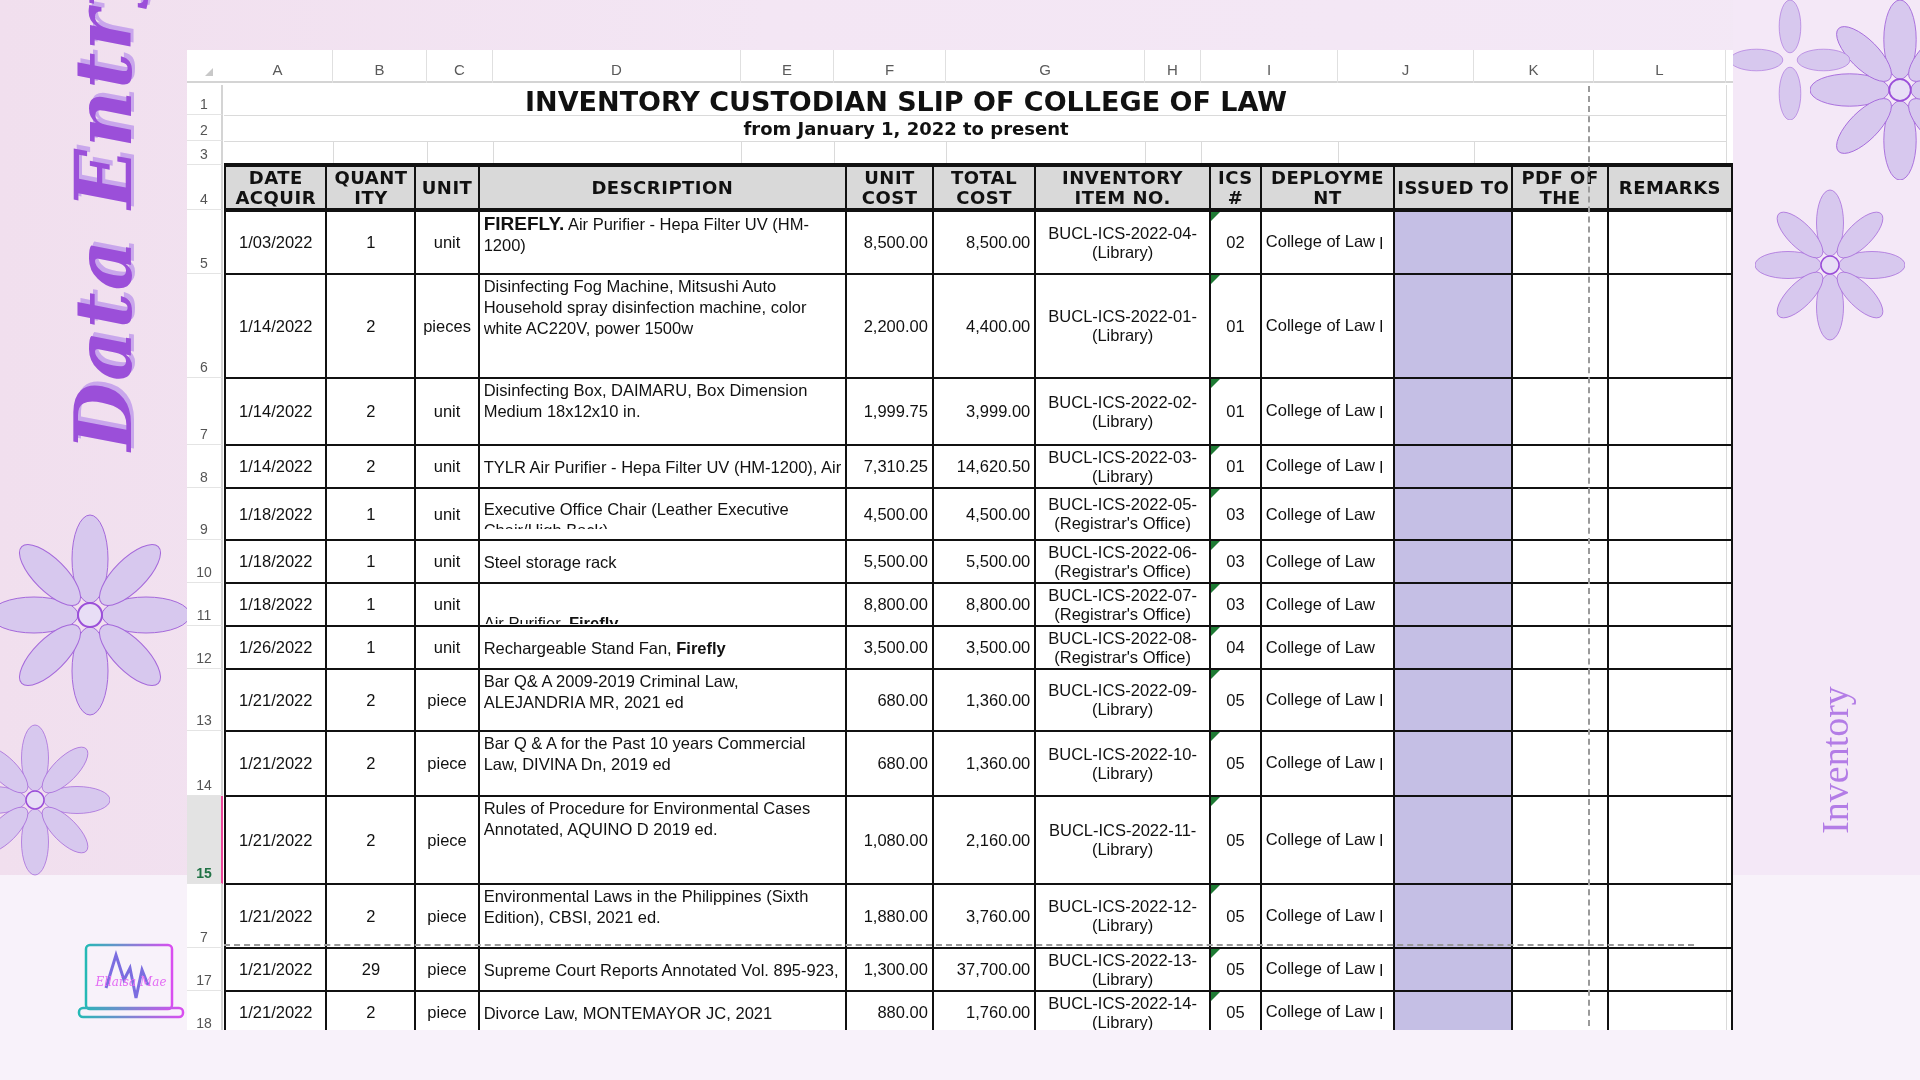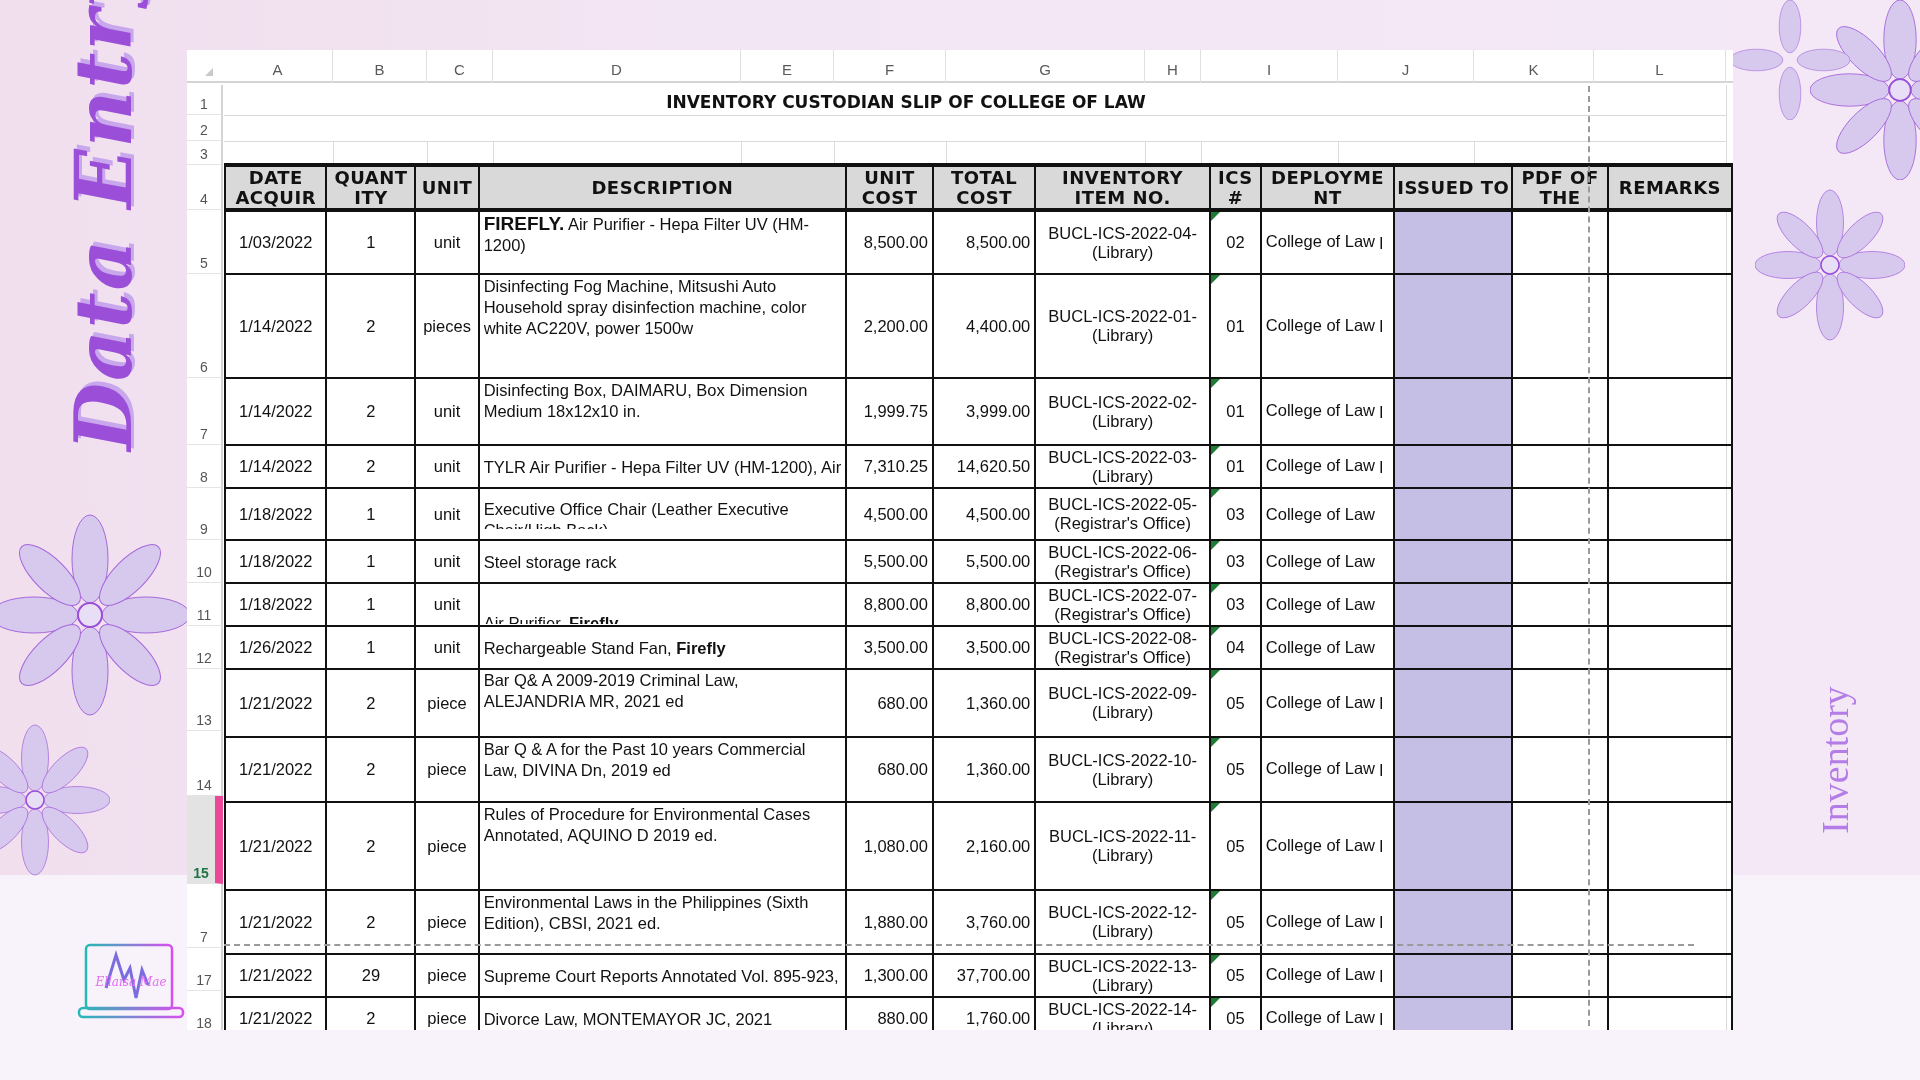--- a/index.html
+++ b/index.html
@@ -61,21 +61,21 @@
     position: absolute; left: 18px; top: 18px; width: 0; height: 0;
     border-left: 8px solid transparent; border-bottom: 8px solid #c8c8c8;
   }
   .rowhdr {
     position: absolute; left: 0; width: 36px; border-right: 2px solid #d4d4d4;
     border-bottom: 1px solid #e4e4e4;
     font-size: 14px; color: #555; text-align: center;
     display: flex; align-items: flex-end; justify-content: center; padding-bottom: 2px;
     background: #fff;
   }
-  .rowhdr.sel { background: #e3e3e3; color: #217346; font-weight: bold; border-right: 8px solid #ec4899; }
+  .rowhdr.sel { background: #e3e3e3; color: #217346; font-weight: bold; border-right: 2px solid #ec4899; }
 
   .gridline { position: absolute; background: #dadada; }
   .title-row {
     position: absolute; text-align: center; color: #111; font-weight: bold;
     font-family: "DejaVu Sans", sans-serif;
   }
   table.inv {
     position: absolute; left: 37px; top: 113px;
     border-collapse: collapse; table-layout: fixed;
     font-family: "Liberation Sans", sans-serif;
@@ -254,21 +254,22 @@
   <div class="gridline" style="left:306px;top:91px;width:1px;height:24px"></div>
   <div class="gridline" style="left:554px;top:91px;width:1px;height:24px"></div>
   <div class="gridline" style="left:647px;top:91px;width:1px;height:24px"></div>
   <div class="gridline" style="left:759px;top:91px;width:1px;height:24px"></div>
   <div class="gridline" style="left:958px;top:91px;width:1px;height:24px"></div>
   <div class="gridline" style="left:1014px;top:91px;width:1px;height:24px"></div>
   <div class="gridline" style="left:1151px;top:91px;width:1px;height:24px"></div>
   <div class="gridline" style="left:1287px;top:91px;width:1px;height:24px"></div>
   <div class="gridline" style="left:1539px;top:35px;width:1px;height:960px"></div>
 
-  <div class="title-row" style="left:37px;top:36px;width:1364px;height:30px;font-size:17px;line-height:32px">INVENTORY CUSTODIAN SLIP OF COLLEGE OF LAW</div>
+  <div class="title-row" style="left:37px;top:36px;width:1364px;height:30px;font-size:27px;line-height:32px">INVENTORY CUSTODIAN SLIP OF COLLEGE OF LAW</div>
+  <div class="title-row" style="left:37px;top:66px;width:1364px;height:26px;font-size:18px;line-height:26px">from January 1, 2022 to present</div>
 
   <table class="inv">
     <colgroup>
       <col style="width:109px">
         <col style="width:94px">
         <col style="width:66px">
         <col style="width:248px">
       <col style="width:93px">
         <col style="width:112px">
         <col style="width:199px">
@@ -421,21 +422,21 @@
           <td class="dep"><span>College of Law</span><span class="trail"></span></td>
           <td class="issued"></td>
           <td></td>
           <td></td>
         </tr>
         <tr style="height: 62px;">
           <td class="center">1/21/2022</td>
           <td class="center">2</td>
           <td class="center">piece</td>
           <td class="desc">
-            <div class="inner" style="height: 66px;"><span>Bar Q&amp; A 2009-2019 Criminal Law, ALEJANDRIA MR, 2021 ed</span></div>
+            <div class="inner" style="height: 58px;"><span>Bar Q&amp; A 2009-2019 Criminal Law, ALEJANDRIA MR, 2021 ed</span></div>
           </td>
           <td class="right">680.00</td>
           <td class="right">1,360.00</td>
           <td class="center" style="line-height: 19px;">BUCL-ICS-2022-09-(Library)</td>
           <td class="center ics"><span class="flag"></span><span>05</span></td>
           <td class="dep"><span>College of Law</span><span class="trail">In</span></td>
           <td class="issued"></td>
           <td></td>
           <td></td>
         </tr>

